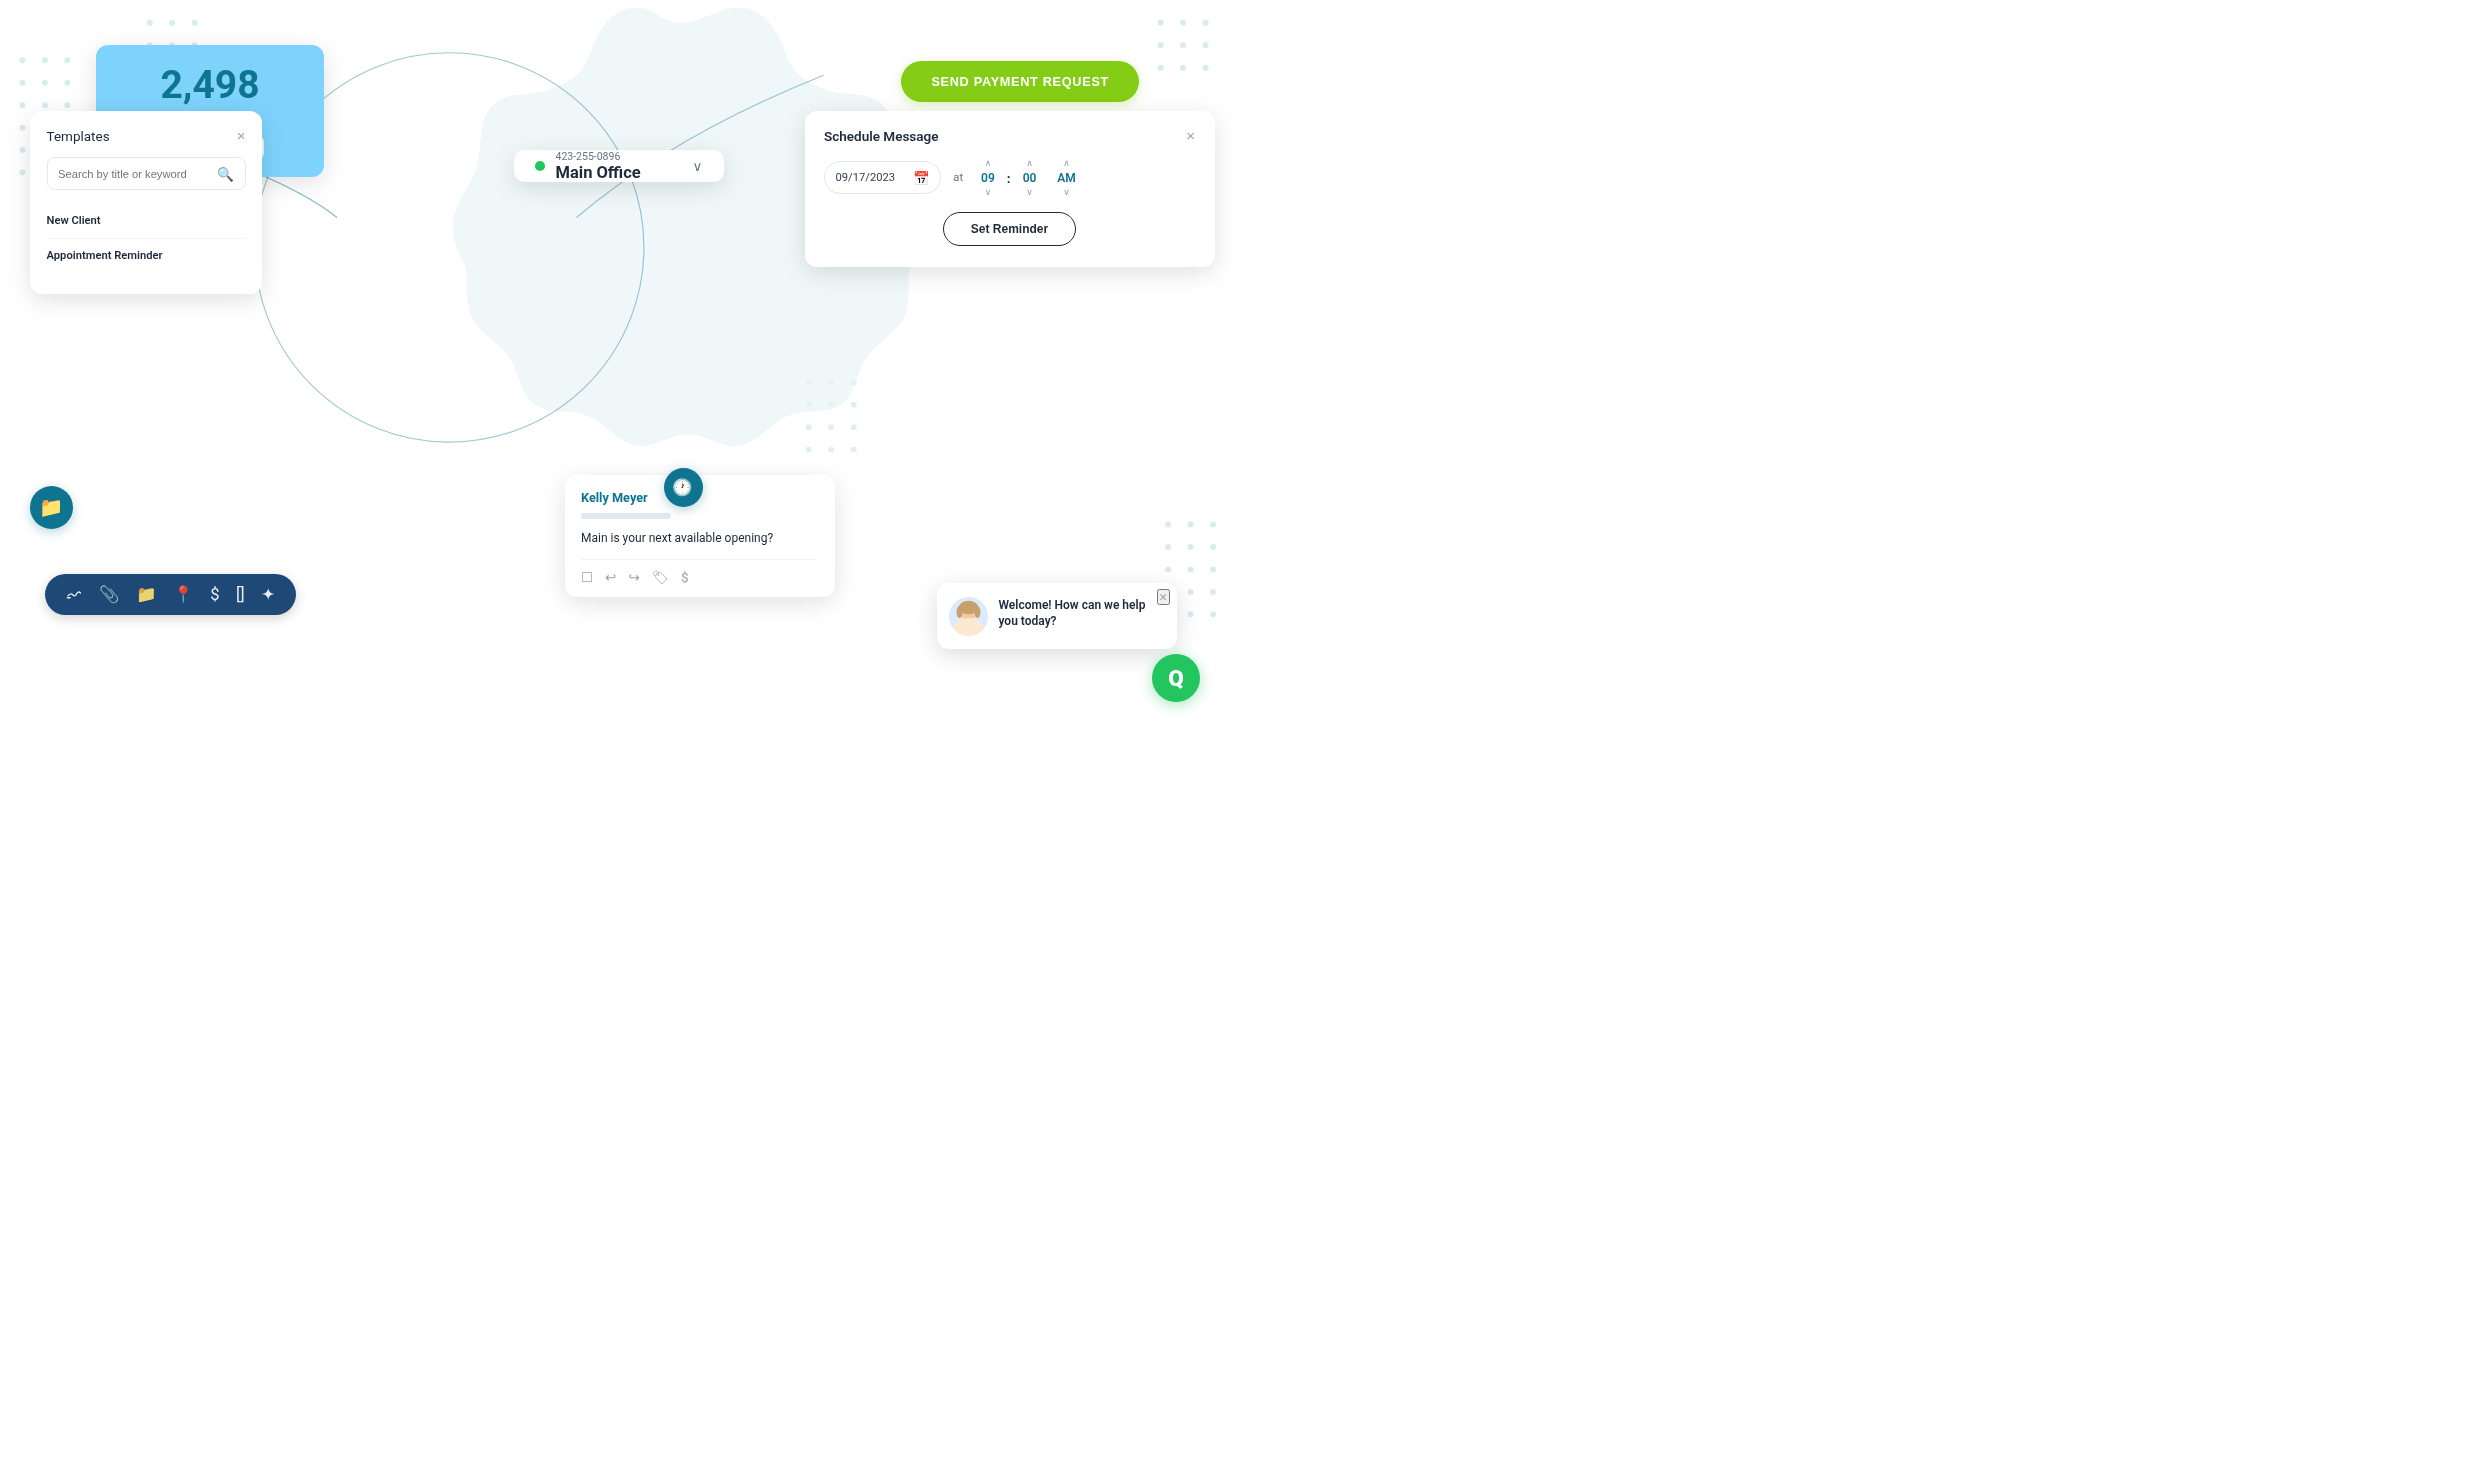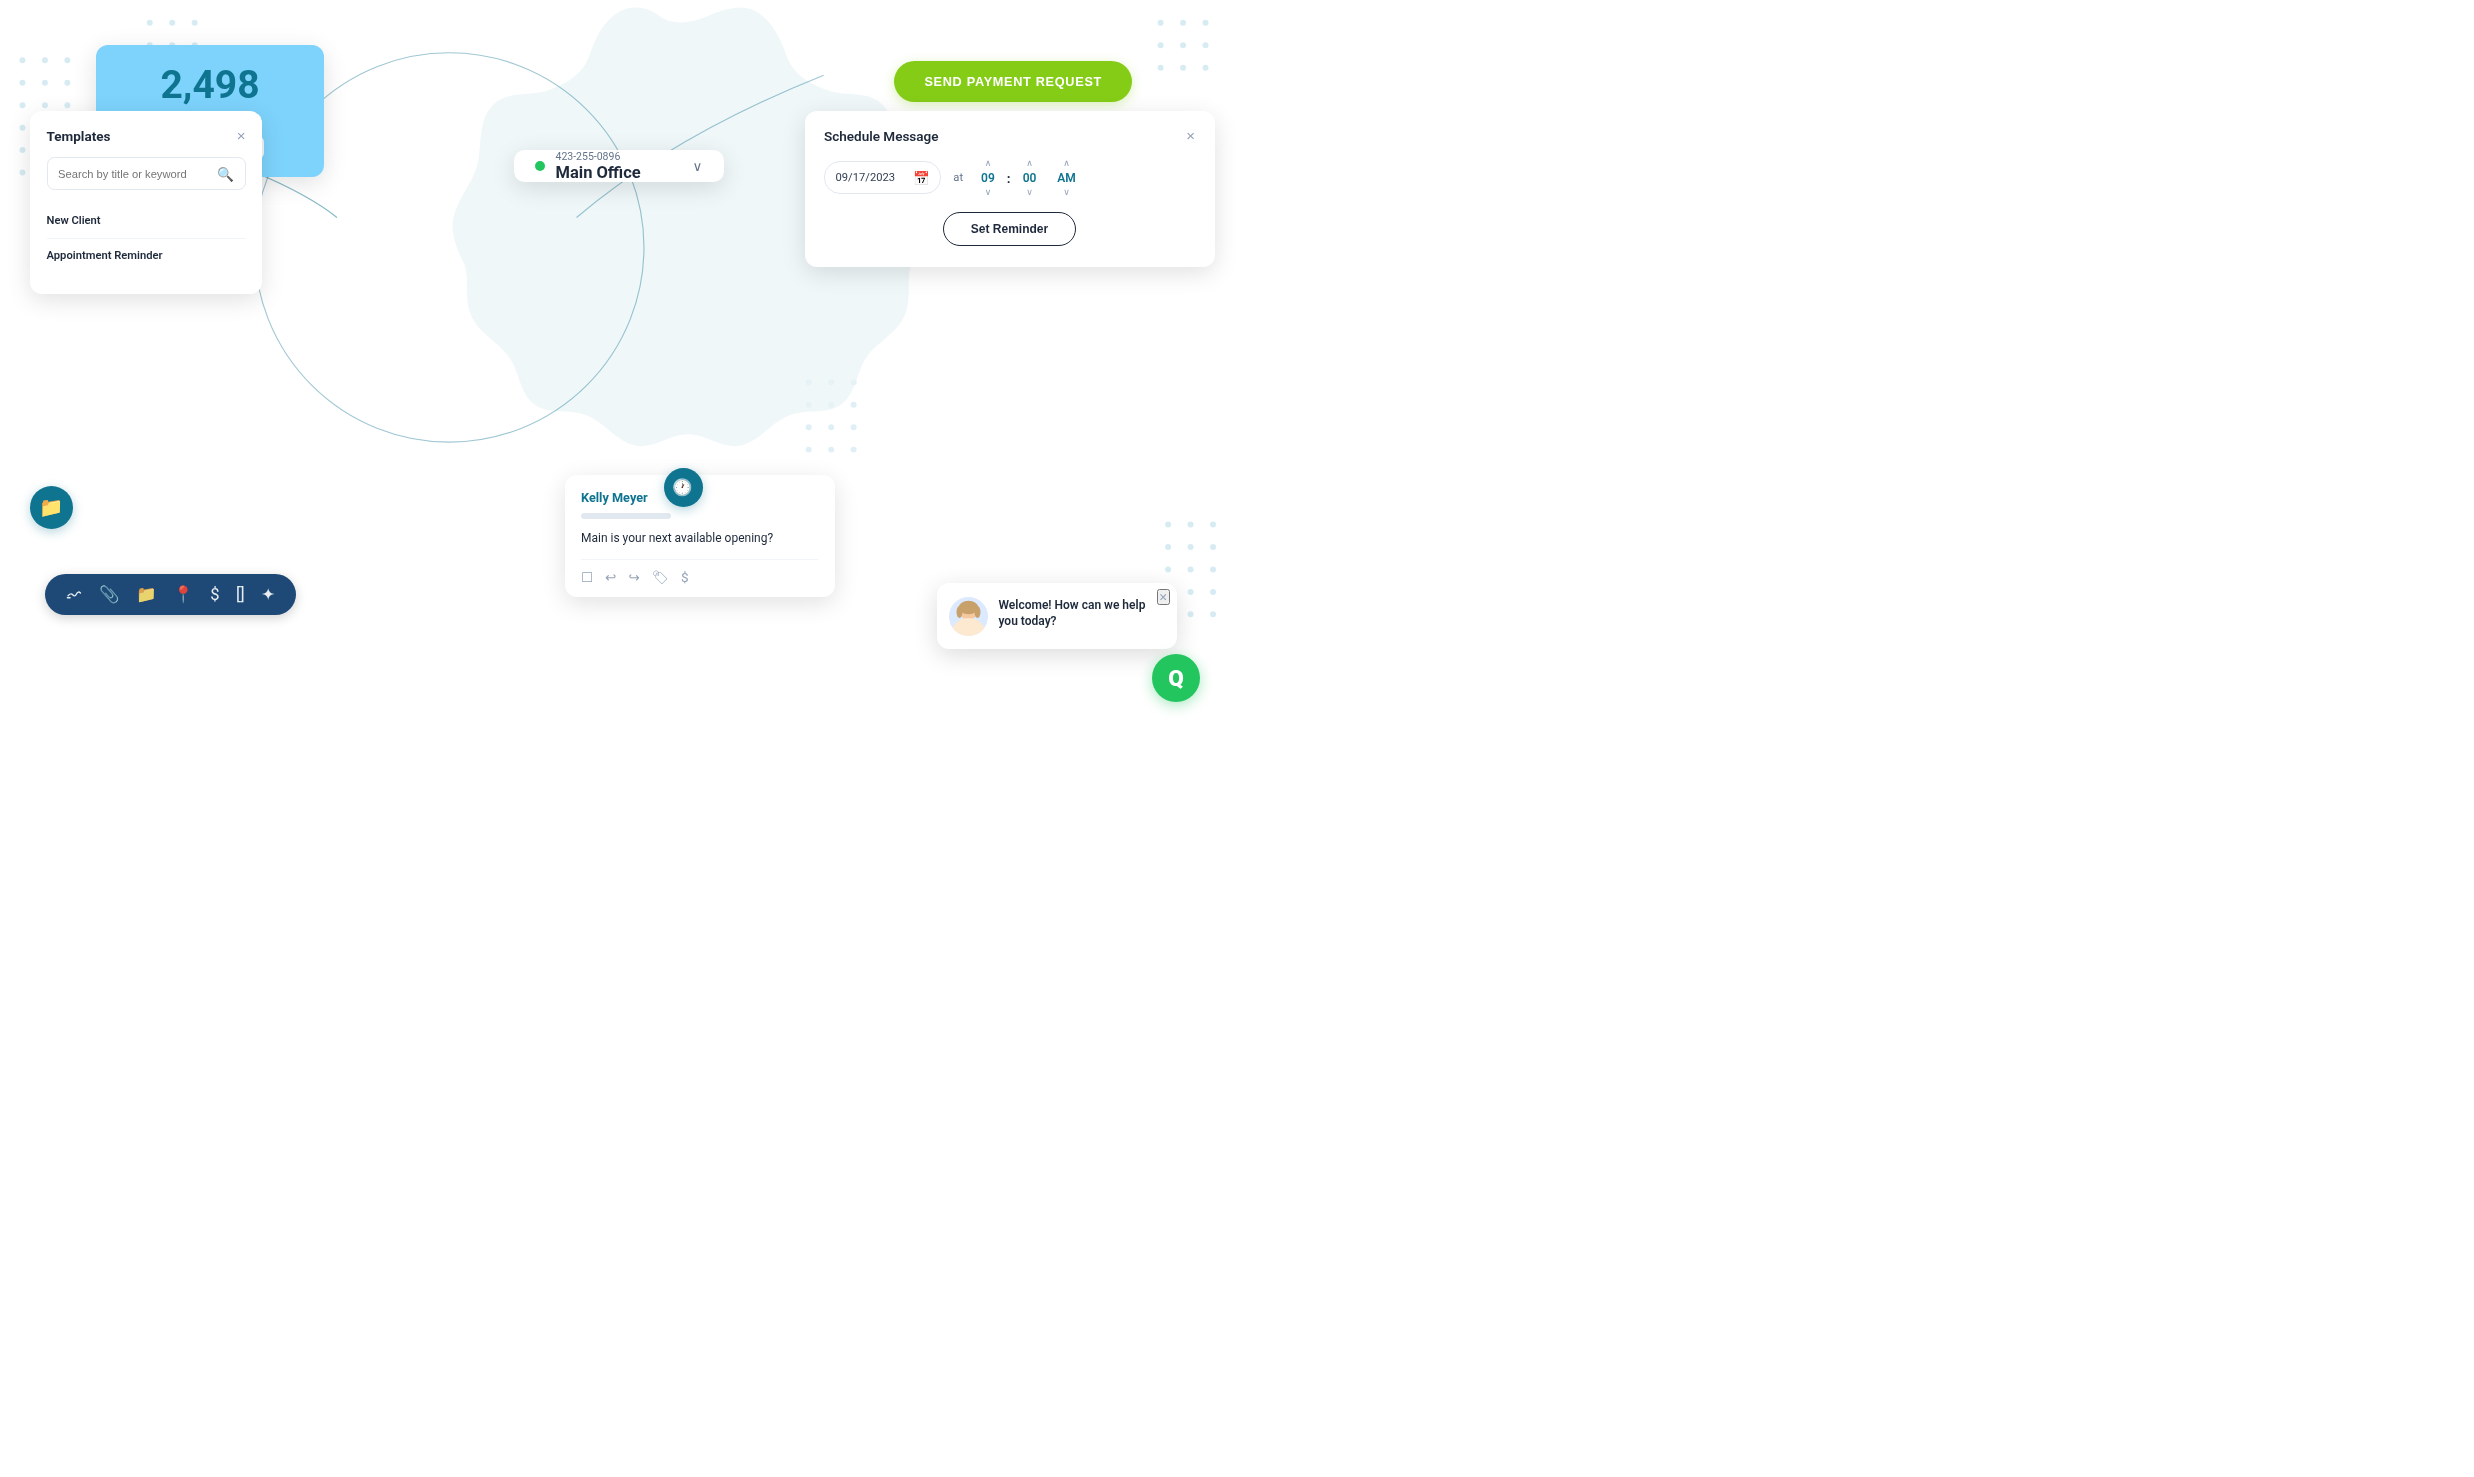--- a/index.html
+++ b/index.html
@@ -92,21 +92,21 @@
       color: #94a3b8;
     }
     .reviews-badge .period {
       color: #64748b;
     }
 
     
     .payment-btn {
       position: absolute;
       top: 61px;
-      right: 105px;
+      right: 98px;
       background: #84cc16;
       color: #fff;
       border: none;
       border-radius: 37px;
       padding: 13.5px 30px;
       font-size: 12.7px;
       font-weight: 800;
       letter-spacing: 0.7px;
       cursor: pointer;
       z-index: 10;
@@ -128,21 +128,21 @@
       z-index: 10;
     }
     .panel-header {
       display: flex;
       align-items: center;
       justify-content: space-between;
       margin-bottom: 13.5px;
     }
     .panel-title {
       font-size: 13.5px;
-      font-weight: 700;
+      font-weight: 400;
       color: #1e293b;
     }
     .close-btn {
       background: none;
       border: none;
       cursor: pointer;
       color: #94a3b8;
       font-size: 15px;
       line-height: 1;
     }

